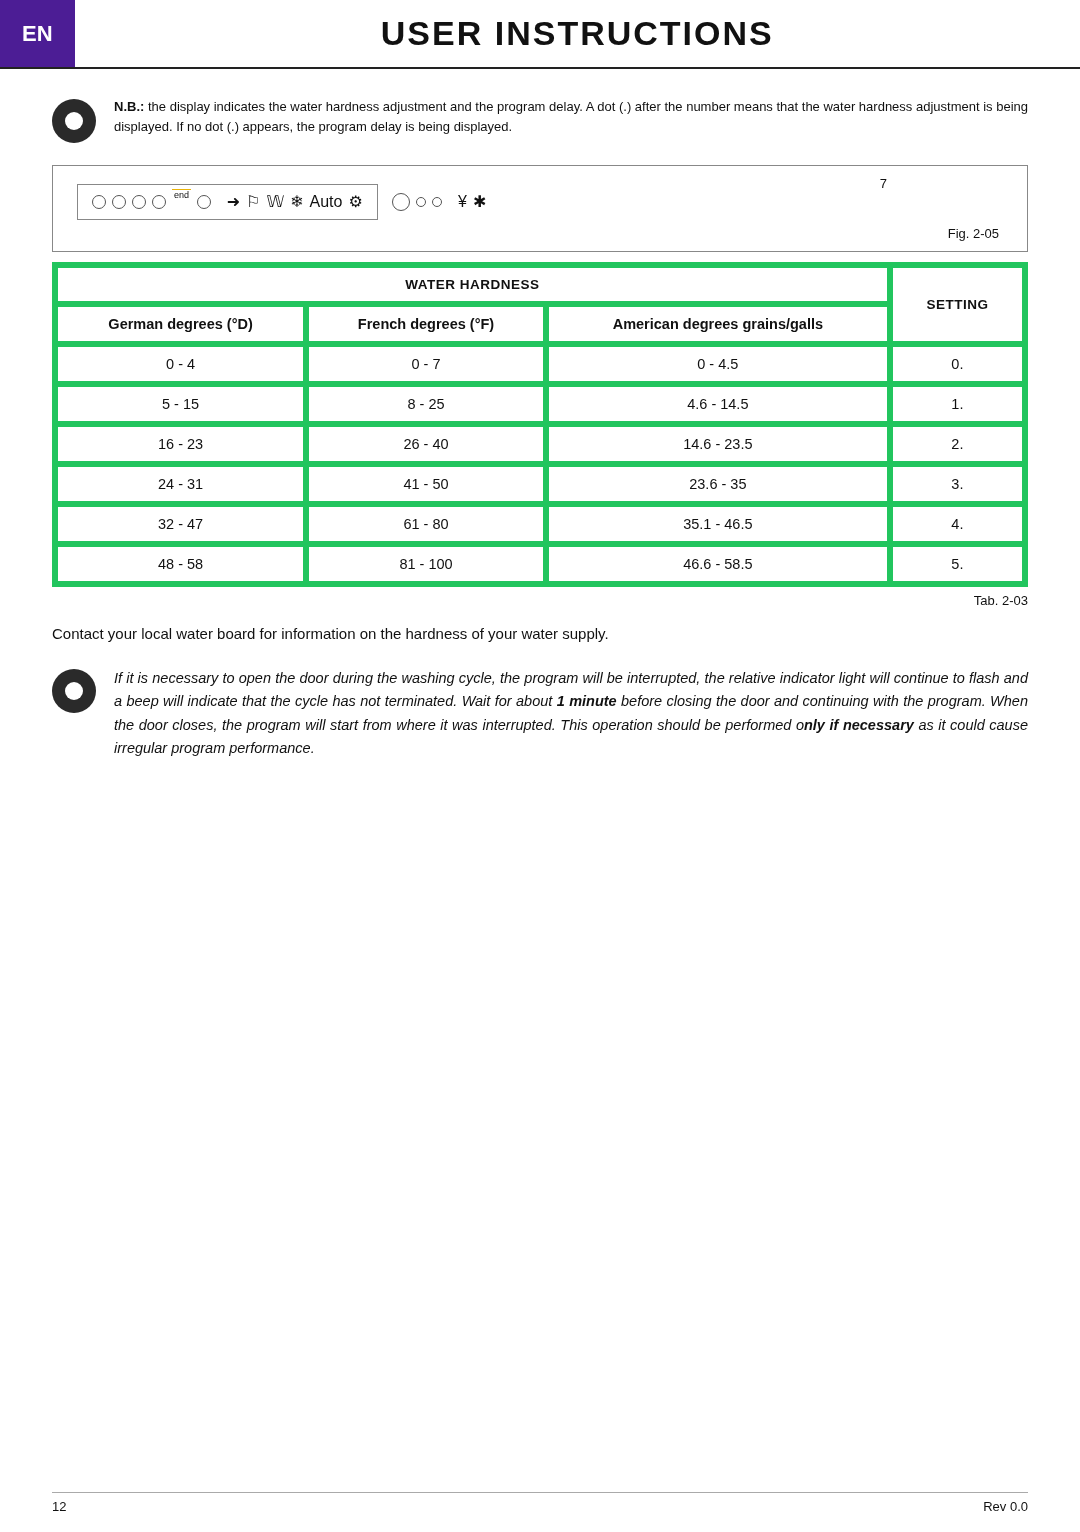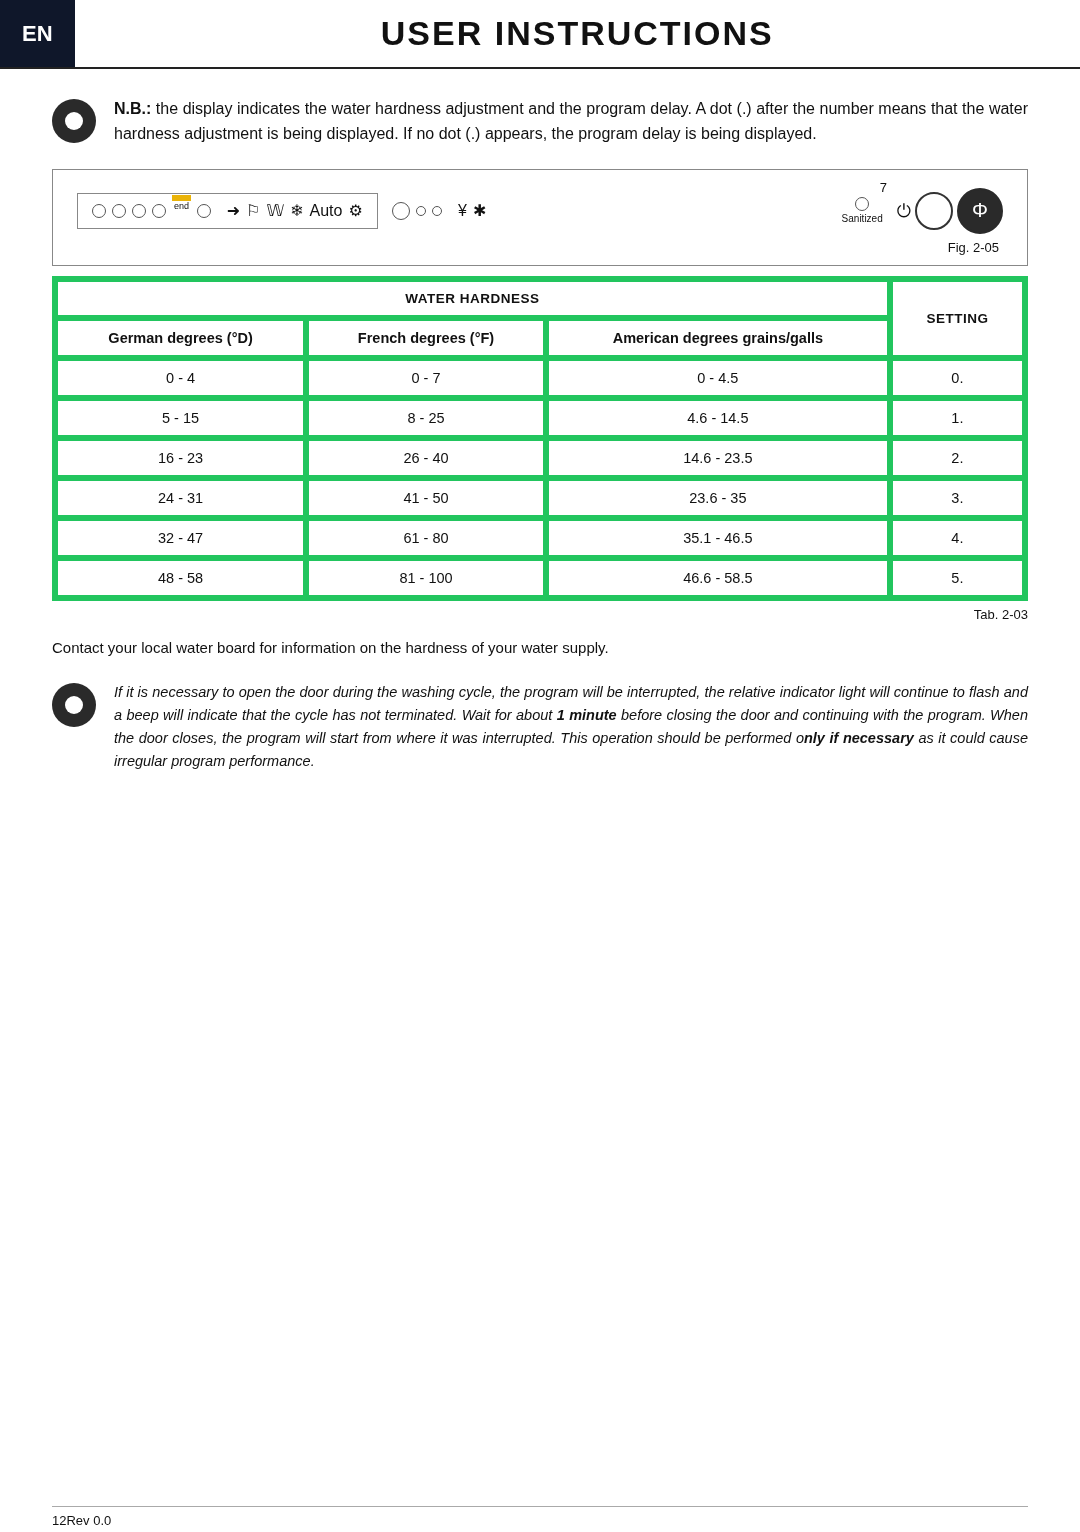--- a/index.html
+++ b/index.html
@@ -15,21 +15,21 @@
 
     
     .header {
       display: flex;
       align-items: stretch;
       border-bottom: 2px solid #222;
       padding: 0;
       margin-bottom: 0;
     }
     .header-en {
-      background: #0f172a;
+      background: #4c1d95;
       color: #fff;
       font-weight: bold;
       font-size: 22px;
       padding: 12px 22px;
       display: flex;
       align-items: center;
       min-width: 70px;
       justify-content: center;
     }
     .header-title {
@@ -66,21 +66,21 @@
       margin-top: 2px;
       flex-shrink: 0;
     }
     .note-icon-inner {
       width: 18px;
       height: 18px;
       background: #fff;
       border-radius: 50%;
     }
     .note-text {
-      font-size: 16px;
+      font-size: 13px;
       line-height: 1.55;
       text-align: justify;
     }
     .note-text strong {
       font-weight: bold;
     }
 
     
     .panel-area {
       border: 1.5px solid #888;
@@ -225,25 +225,25 @@
       text-align: justify;
     }
     .italic-note strong {
       font-weight: bold;
       font-style: italic;
     }
 
     
     .footer {
       position: absolute;
-      bottom: 4px;
+      bottom: 18px;
       left: 52px;
       right: 52px;
       display: flex;
-      justify-content: flex-start;
+      justify-content: space-between;
       font-size: 13px;
       border-top: 1.5px solid #aaa;
       padding-top: 6px;
     }
 
     
     .water-hardness-header {
       text-align: center;
       font-weight: bold;
       font-size: 13.5px;
@@ -271,51 +271,40 @@
 
   <div class="panel-area">
     <span class="seven-label">7</span>
     <div class="panel-display">
 
       <div class="panel-icons-left">
         <span class="panel-circle"></span>
         <span class="panel-circle"></span>
         <span class="panel-circle"></span>
         <span class="panel-circle"></span>
-        <span style="font-size:9px;position:relative;top:-8px;border-top:6px solid #eab308;padding:0 2px;">end</span>
+        <span style="font-size:9px;position:relative;top:-8px;border-top:1px solid #eab308;padding:0 2px;">end</span>
         <span class="panel-circle"></span>
         &nbsp;
         <span class="icon-sym">➜</span>
         <span class="icon-sym">⚐</span>
         <span class="icon-sym">𝕎</span>
         <span class="icon-sym">❄</span>
         <span style="font-size:16px;position:relative;">Auto</span>
         <span class="icon-sym">⚙</span>
       </div>
 
       <div style="display:flex;align-items:center;gap:6px;margin-right:14px;">
         <span class="panel-circle" style="width:18px;height:18px;"></span>
         <span class="panel-circle small"></span>
         <span class="panel-circle small"></span>
         &nbsp;
         <span class="icon-sym">¥</span>
         <span class="icon-sym">✱</span>
       </div>
 
-      <div class="panel-right">
-        <div class="sanitized-area">
-          <span class="panel-circle"></span>
-          <span style="font-size:10px;">Sanitized</span>
-        </div>
-        <div style="display:flex;align-items:center;gap:4px;">
-          <span class="icon-sym" style="font-size:18px;">⏻</span>
-          <div class="power-btn"></div>
-          <div class="power-btn large">Φ</div>
-        </div>
-      </div>
     </div>
     <div class="fig-label">Fig. 2-05</div>
   </div>
 
 
   <table class="water-table">
     <thead>
       <tr>
         <th colspan="3" class="water-hardness-header">WATER HARDNESS</th>
         <th rowspan="2" class="setting-header">SETTING</th>

